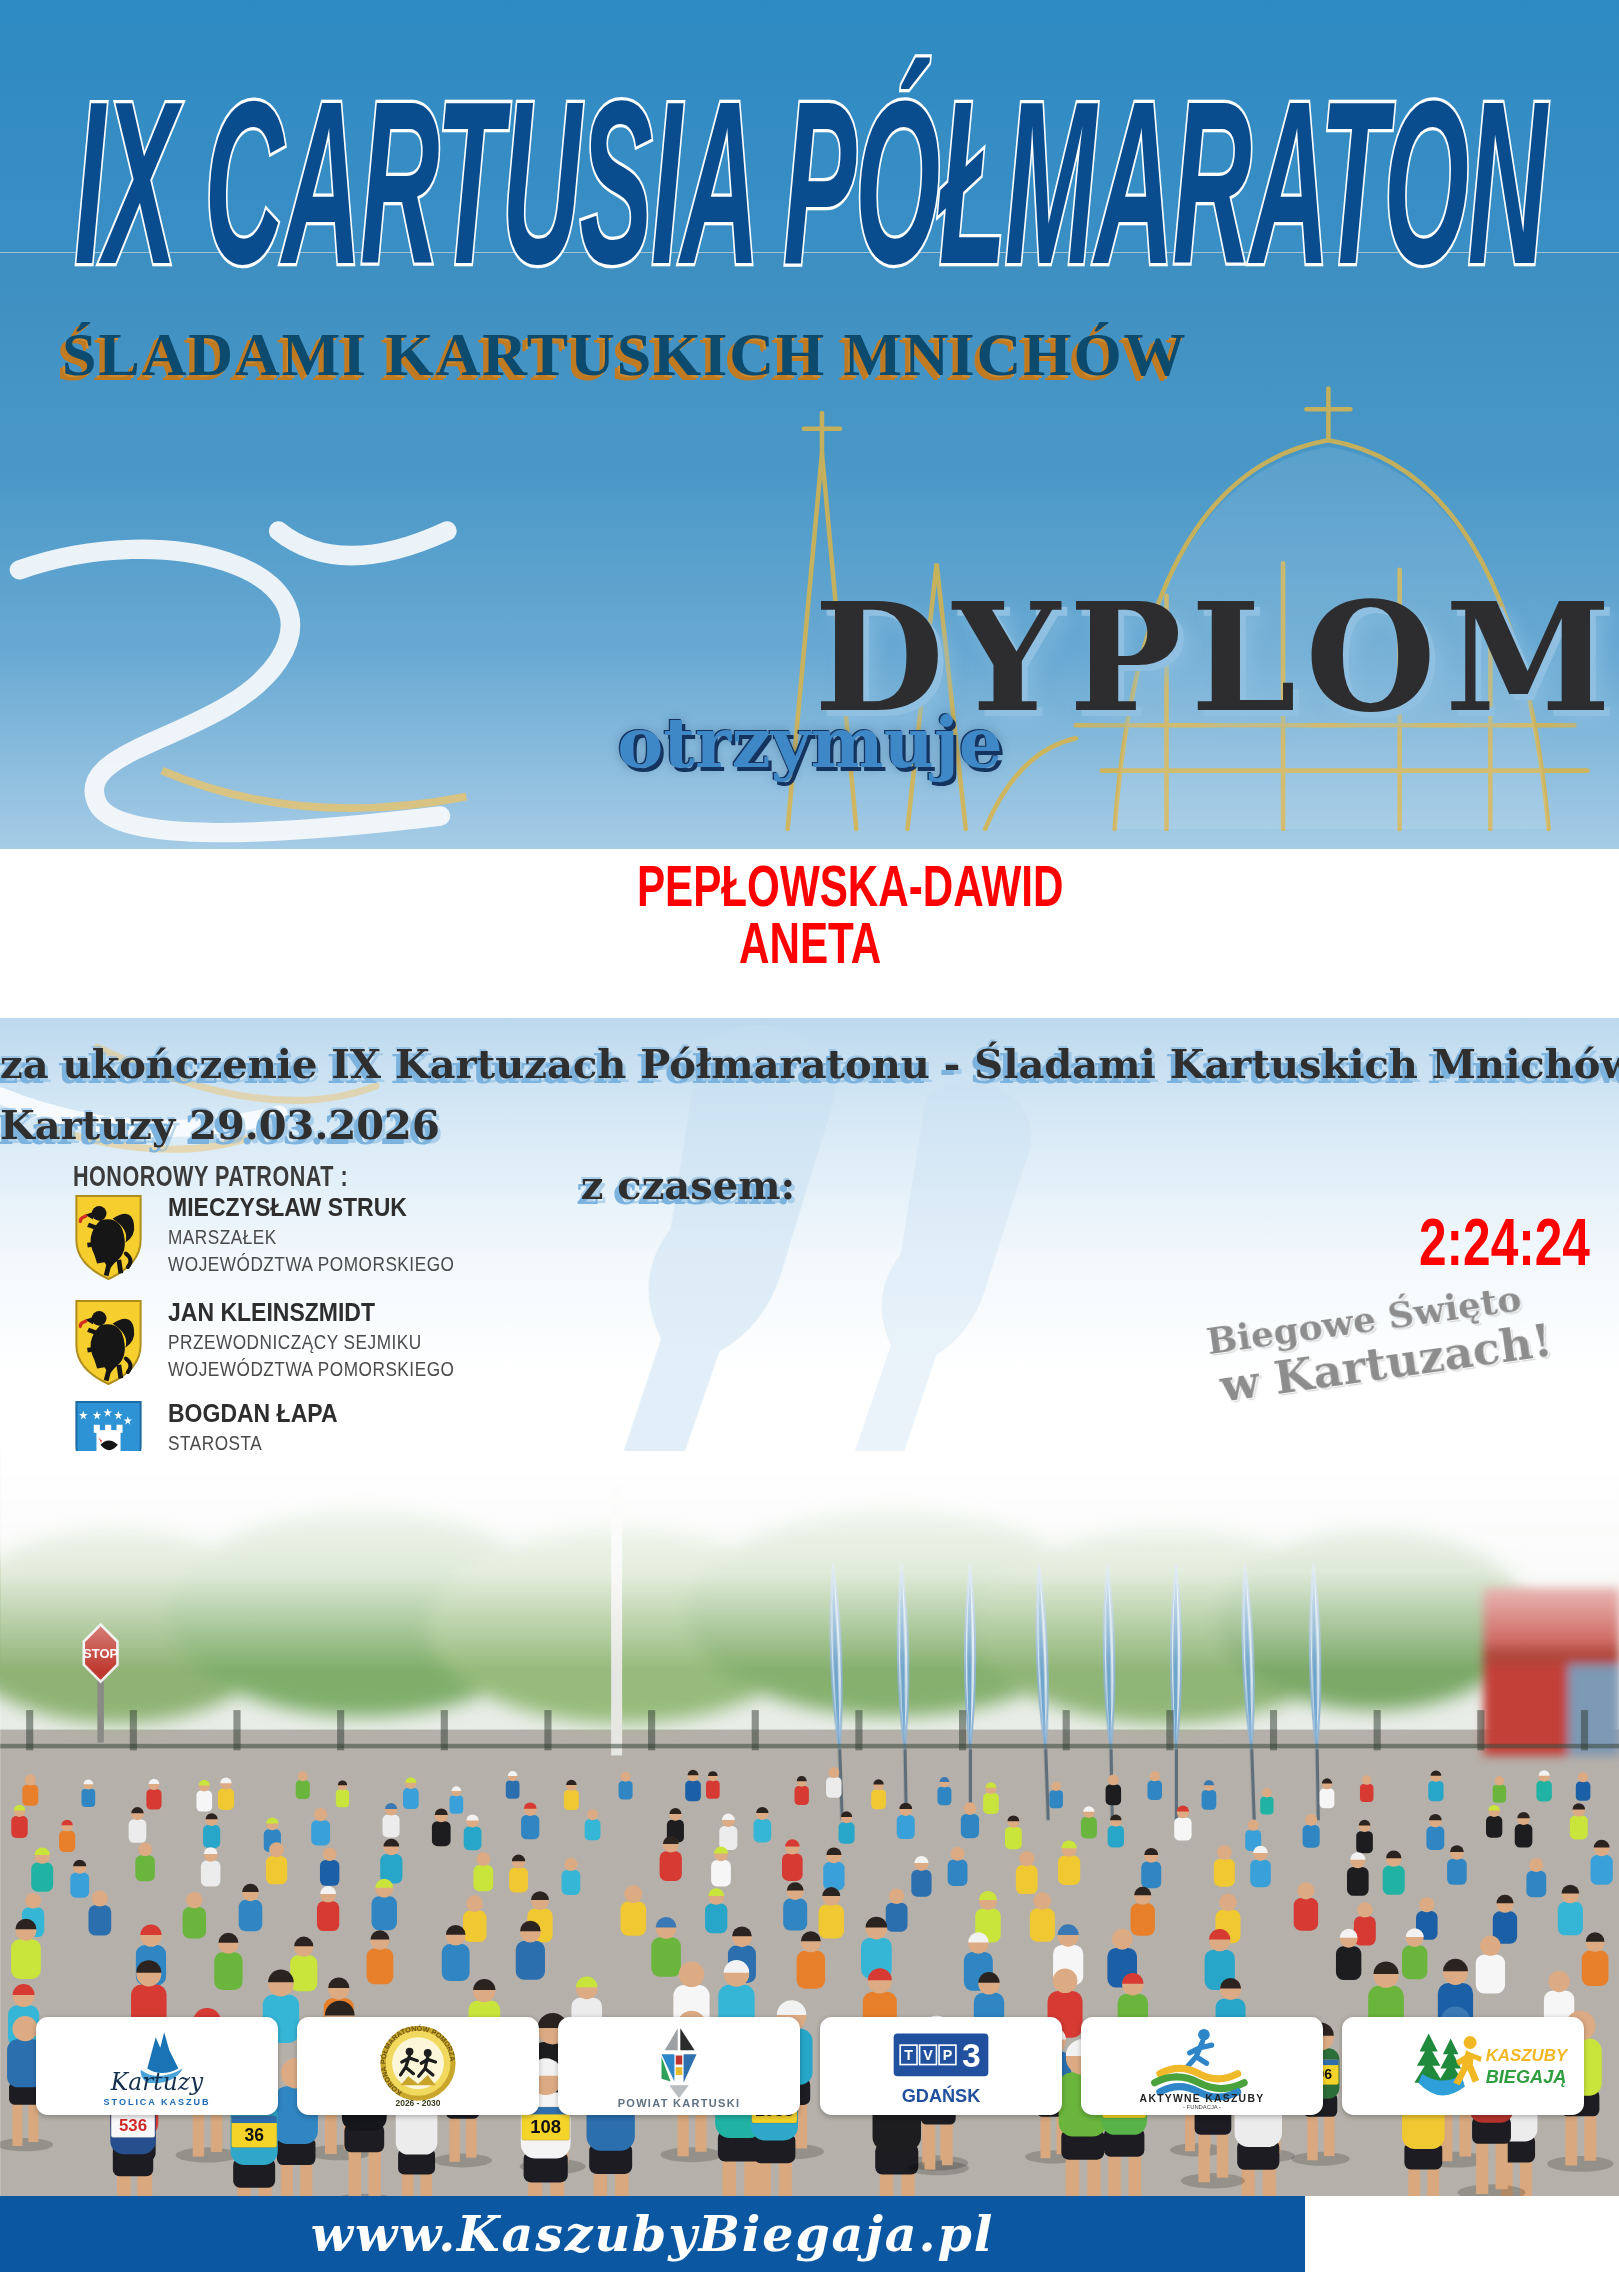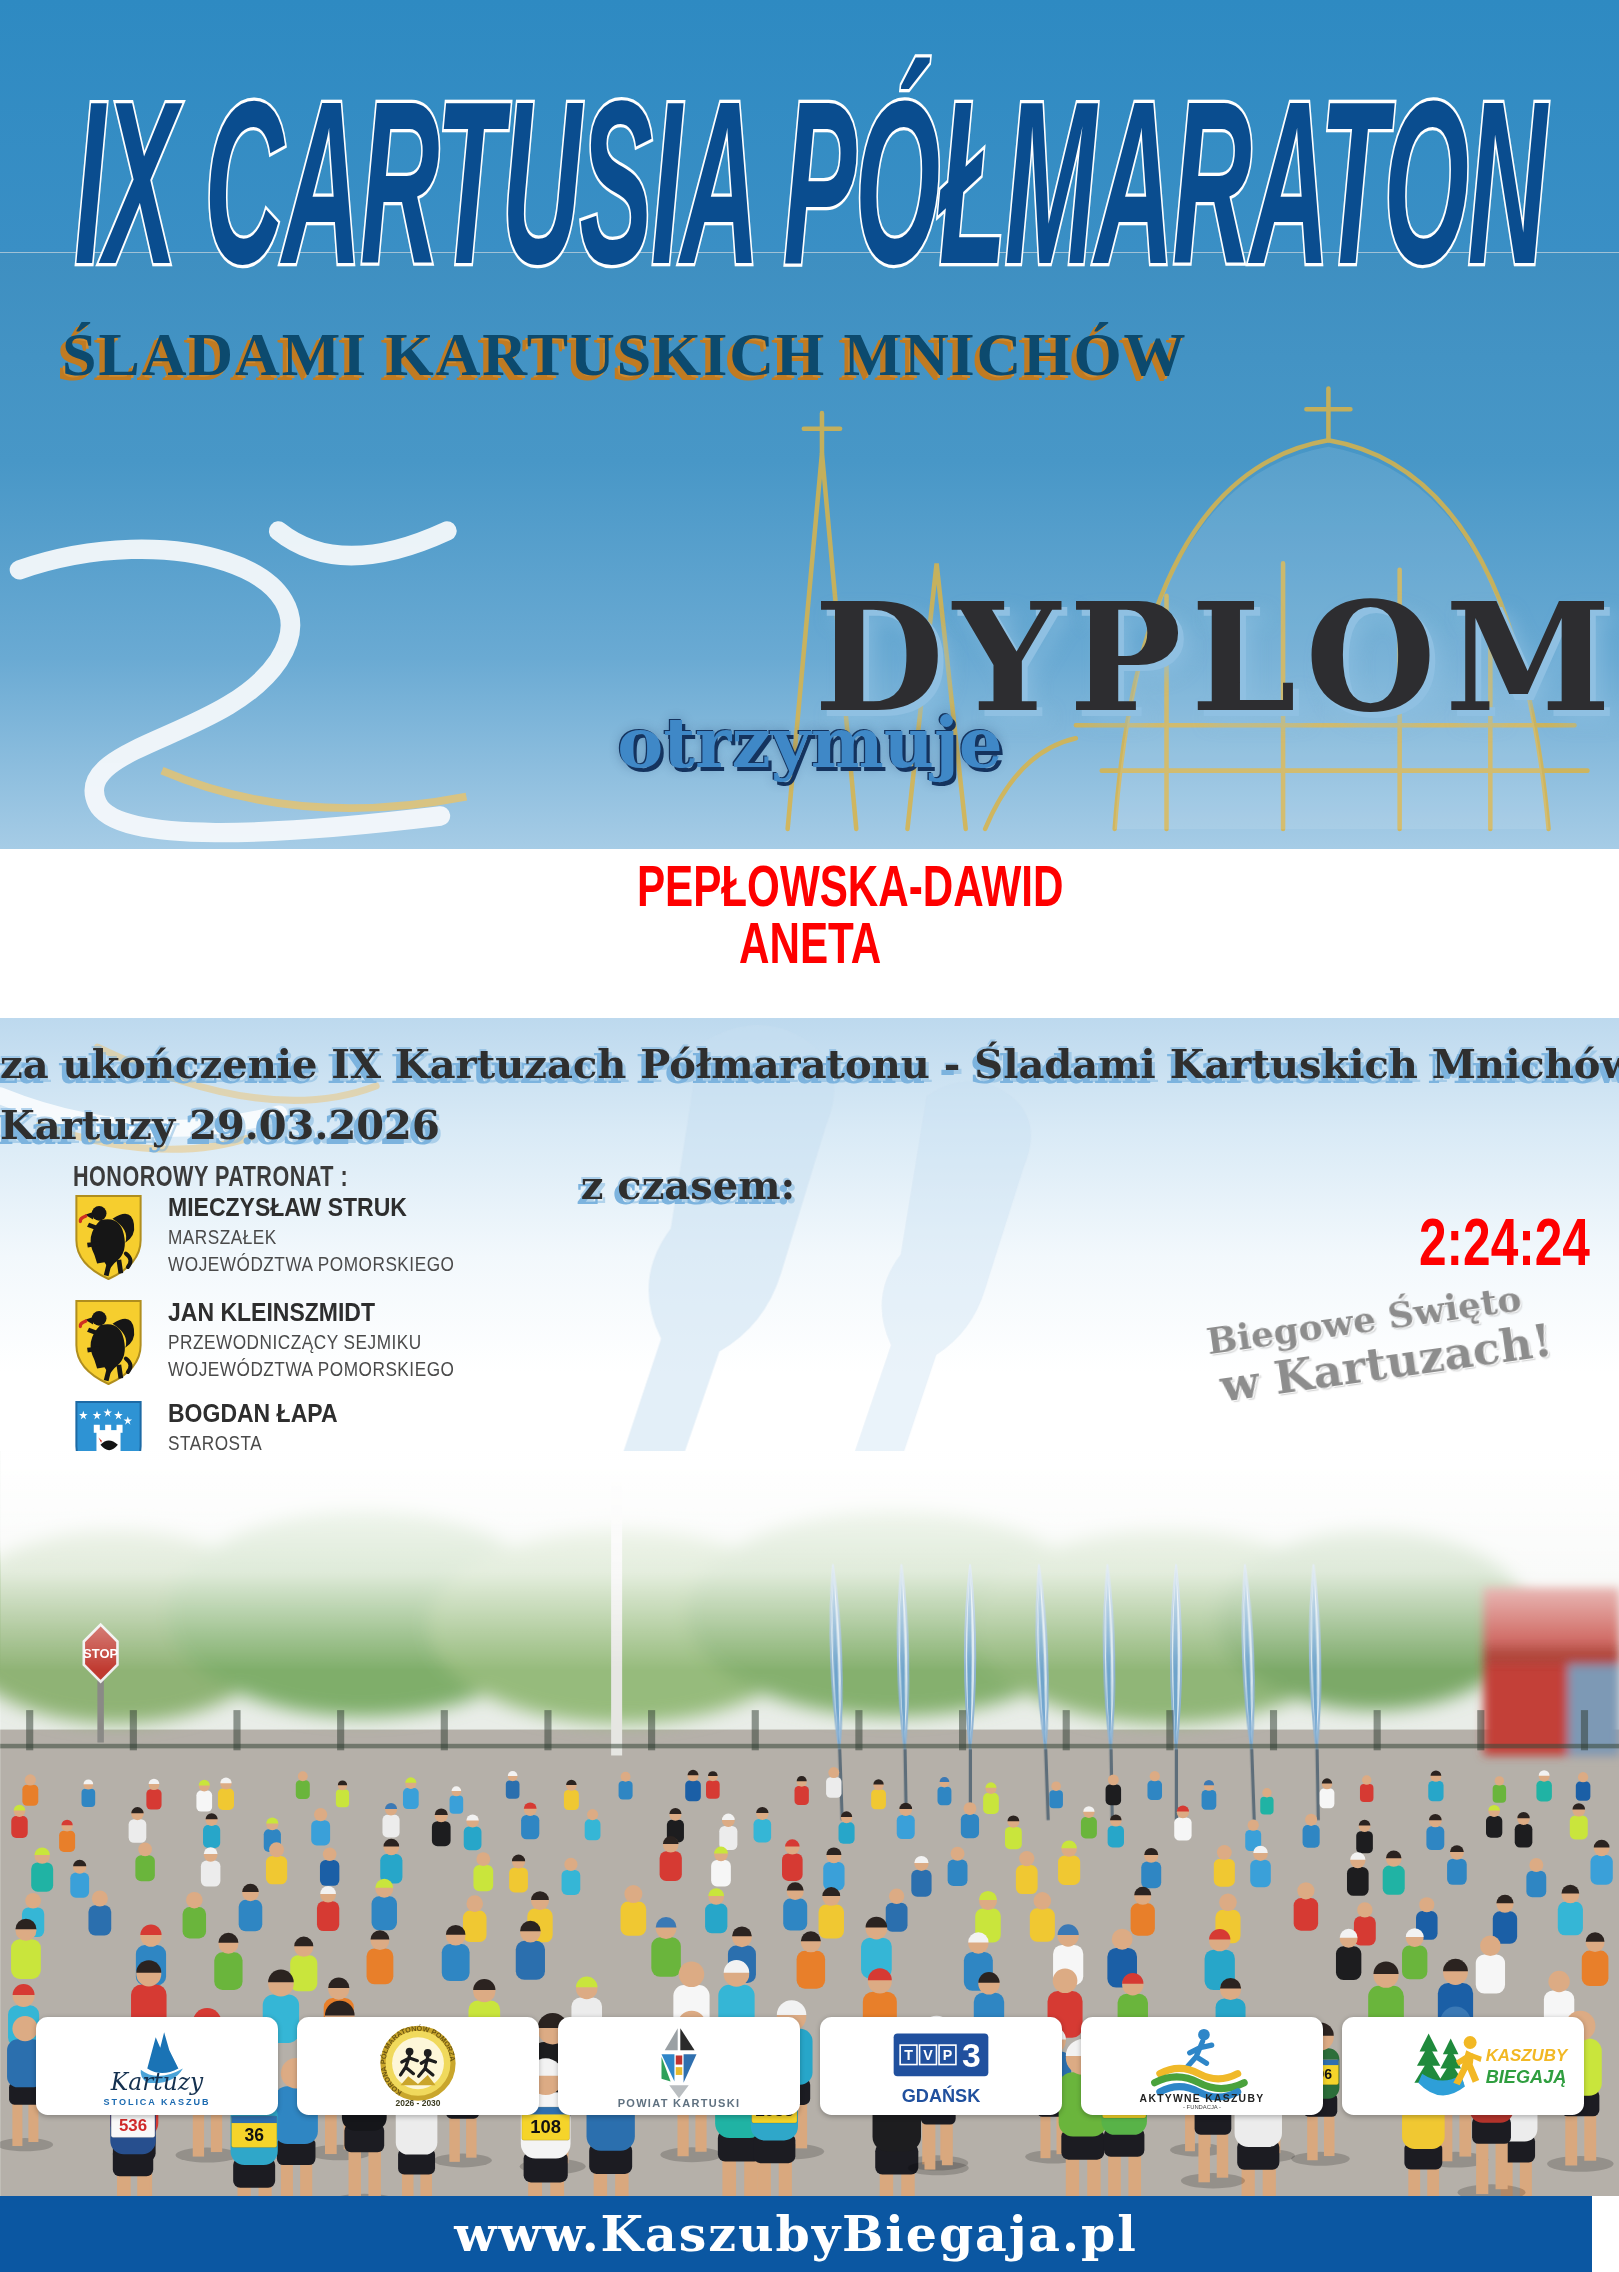--- a/index.html
+++ b/index.html
@@ -67,22 +67,22 @@
   
   .photo-svg{top:1451px;left:0;width:1620px;height:745px;}
 
   
   .logo-row{top:2017px;left:36px;width:1548px;height:98px;display:flex;gap:19.4px;}
   .logo-card{flex:1;background:#fff;border-radius:11.7px;box-shadow:0 1.3px 5.2px rgba(0,0,0,.25);
              display:flex;align-items:center;justify-content:center;overflow:hidden;}
   .logo-card svg{width:214px;height:87px;}
 
   
-  .footer-bar{top:2196px;left:0;width:1592px;height:76px;background:#0b57a2;
-              display:flex;align-items:center;justify-content:center;}
+  .footer-bar{top:2196px;left:0;width:1305px;height:76px;background:#0b57a2;
+              display:flex;align-items:center;justify-content:center;font-style:italic;}
   .footer-url{font-family:"DejaVu Serif",serif;font-weight:bold;font-size:49px;color:#fff;
               letter-spacing:1.9px;}
 </style>
 </head>
 <body>
 
 <div class="page">
 
   <div class="abs sky-top"></div>
   <div class="abs sky-main"></div>

